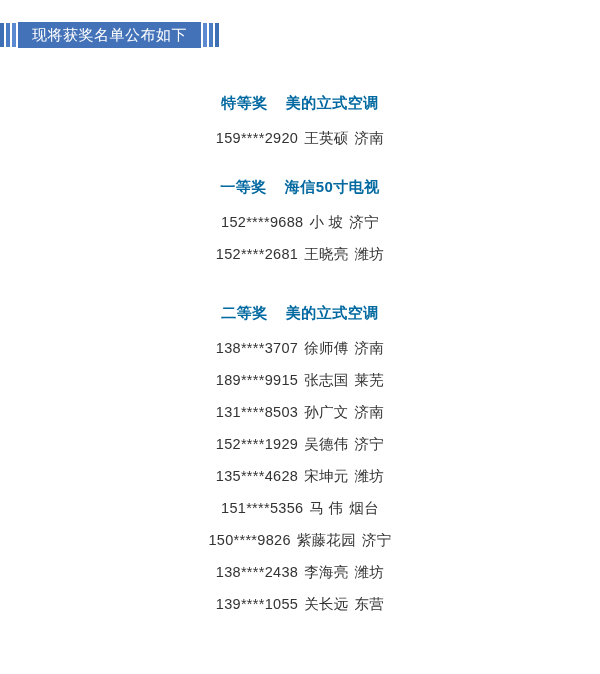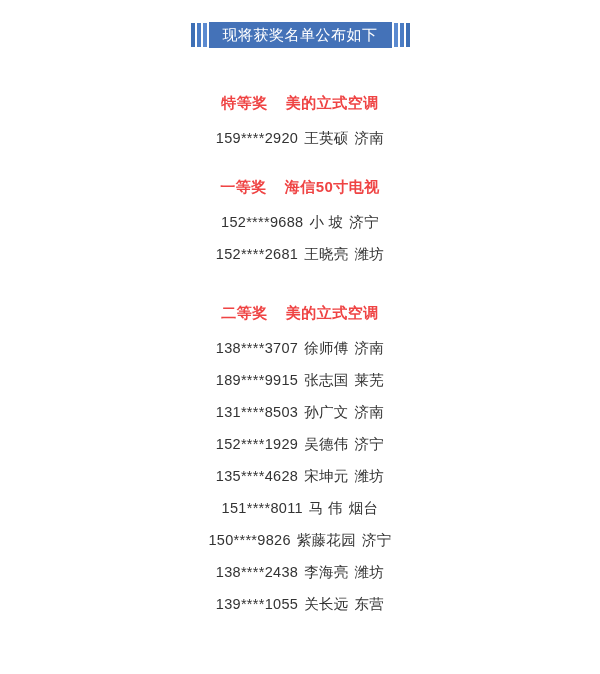--- a/index.html
+++ b/index.html
@@ -18,21 +18,20 @@
     width: 600px;
     height: 674px;
     position: relative;
     box-sizing: border-box;
     padding-top: 18px;
   }
   
   .banner-row {
     display: flex;
     align-items: center;
-    justify-content: center;
     margin-top: 4px;
   }
   .banner-bars {
     display: flex;
     align-items: center;
     height: 26px;
   }
   .banner-bars .bar {
     width: 4px;
     height: 24px;
@@ -51,21 +50,21 @@
     height: 26px;
     padding: 0 14px;
     letter-spacing: 0.5px;
     white-space: nowrap;
   }
   
   .section {
     text-align: center;
   }
   .section-heading {
-    color: #ef4444;
+    color: #0369a1;
     font-weight: bold;
     font-size: 15px;
     letter-spacing: 0.5px;
     white-space: nowrap;
   }
   .section-heading .gap {
     display: inline-block;
     width: 18px;
   }
   .winner {
@@ -142,21 +141,21 @@
     <div class="winner">
       <span>131****8503</span><span class="nm">孙广文</span><span class="city">济南</span>
     </div>
     <div class="winner">
       <span>152****1929</span><span class="nm">吴德伟</span><span class="city">济宁</span>
     </div>
     <div class="winner">
       <span>135****4628</span><span class="nm">宋坤元</span><span class="city">潍坊</span>
     </div>
     <div class="winner">
-      <span>151****8011</span><span class="nm">马  伟</span><span class="city">烟台</span>
+      <span>151****5356</span><span class="nm">马  伟</span><span class="city">烟台</span>
     </div>
     <div class="winner">
       <span>150****9826</span><span class="nm">紫藤花园</span><span class="city">济宁</span>
     </div>
     <div class="winner">
       <span>138****2438</span><span class="nm">李海亮</span><span class="city">潍坊</span>
     </div>
     <div class="winner">
       <span>139****1055</span><span class="nm">关长远</span><span class="city">东营</span>
     </div>

